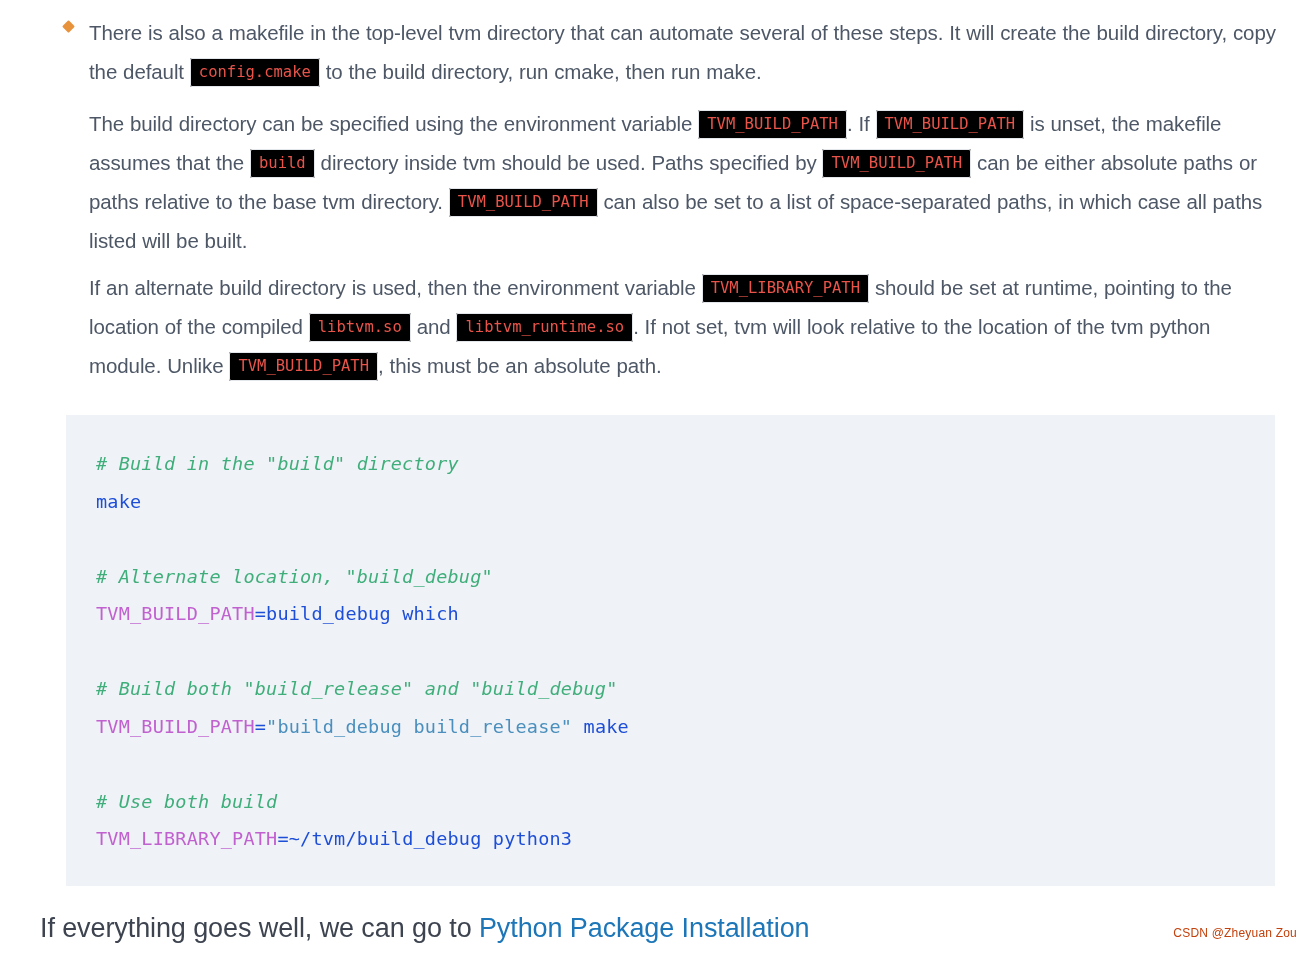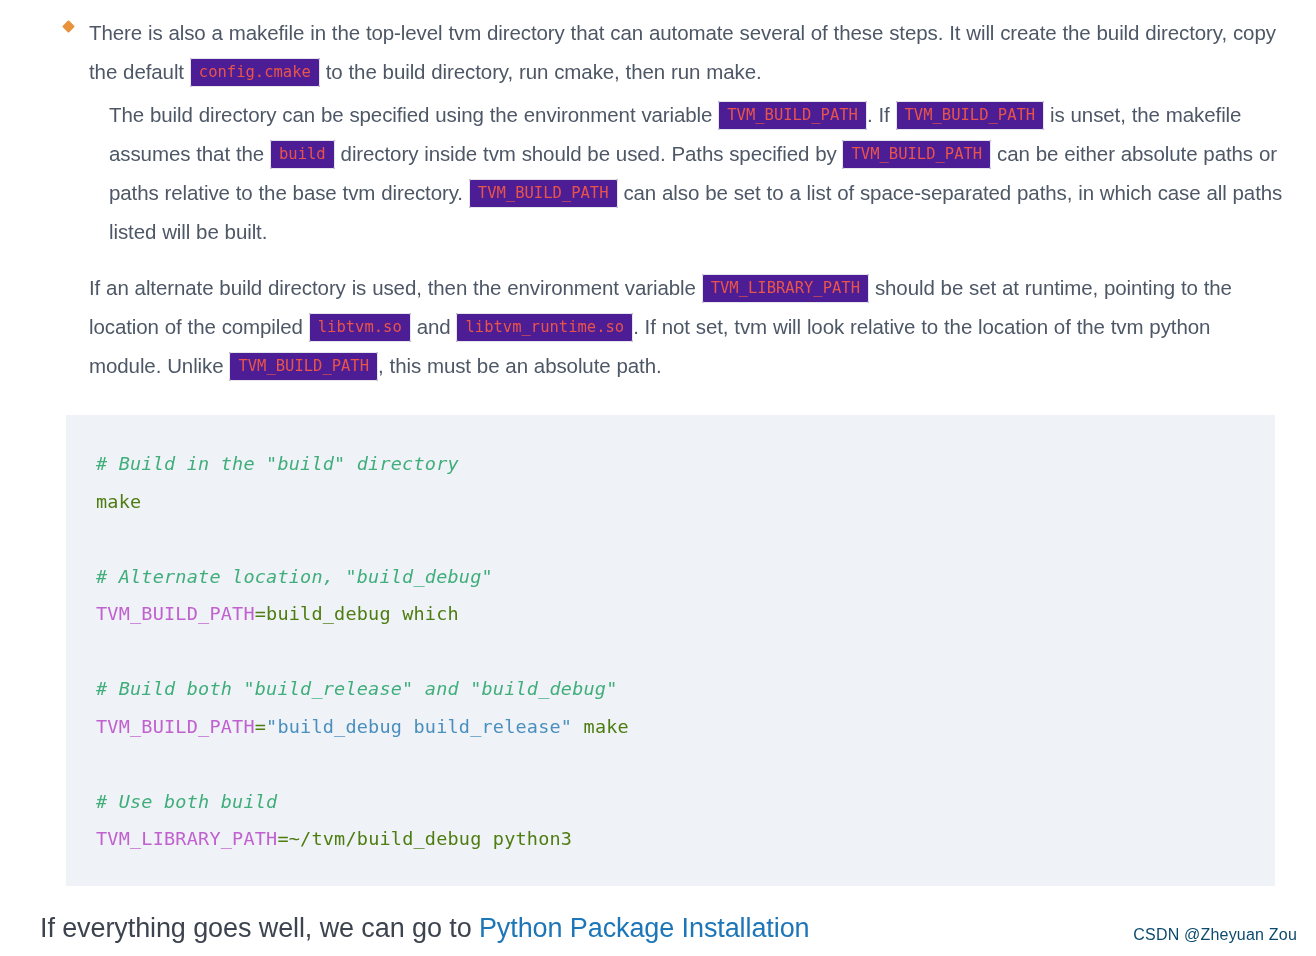--- a/index.html
+++ b/index.html
@@ -57,37 +57,36 @@
     margin: 0 0 16px 0;
     letter-spacing: -0.1px;
     word-spacing: 0.3px;
     text-align: left;
   }
   .para.first { padding-top: 13px; }
 
   .para-block {
     position: absolute;
     left: 89px;
-    top: 95px;
+    top: 104px;
     width: 1190px;
-    margin-left: 20px;
   }
   .para-block2 {
     position: absolute;
     left: 89px;
     top: 268px;
     width: 1190px;
   }
 
   
   code.inline {
     font-family: "DejaVu Sans Mono", "Liberation Mono", monospace;
     font-size: 15.5px;
     color: #e8544a;
-    background: #4c1d95;
+    background: #000000;
     border: 1px solid #e3e6eb;
     border-radius: 2px;
     padding: 4px 8px 5px 8px;
     white-space: nowrap;
     vertical-align: 2px;
     line-height: 1;
     letter-spacing: 0px;
   }
 
   
@@ -106,21 +105,21 @@
     font-family: "DejaVu Sans Mono", "Liberation Mono", monospace;
     font-size: 18.5px;
     line-height: 37.5px;
     color: #3c4450;
     white-space: pre;
     letter-spacing: 0.2px;
   }
   .tok-comment { color: #3fae7a; font-style: italic; }
   .tok-var { color: #c061cf; }
   .tok-str { color: #4a8fbd; }
-  .tok-plain { color: #4d7c0f; }
+  .tok-plain { color: #1d4ed8; }
 
   
   .footer-line {
     position: absolute;
     left: 40px;
     top: 911px;
     font-size: 27px;
     line-height: 34px;
     color: #3d4450;
     letter-spacing: -0.1px;
@@ -128,22 +127,22 @@
   .doclink {
     color: #1c76b8;
     text-decoration: none;
   }
 
   
   .watermark {
     position: absolute;
     right: 19px;
     top: 926px;
-    font-size: 16px;
-    color: #0c4a6e;
+    font-size: 12px;
+    color: #c2410c;
     letter-spacing: 0.2px;
     font-family: "Liberation Sans", sans-serif;
   }
 </style>
 </head>
 <body>
 
 <div class="page">
 
   <ul class="bullet-list">

